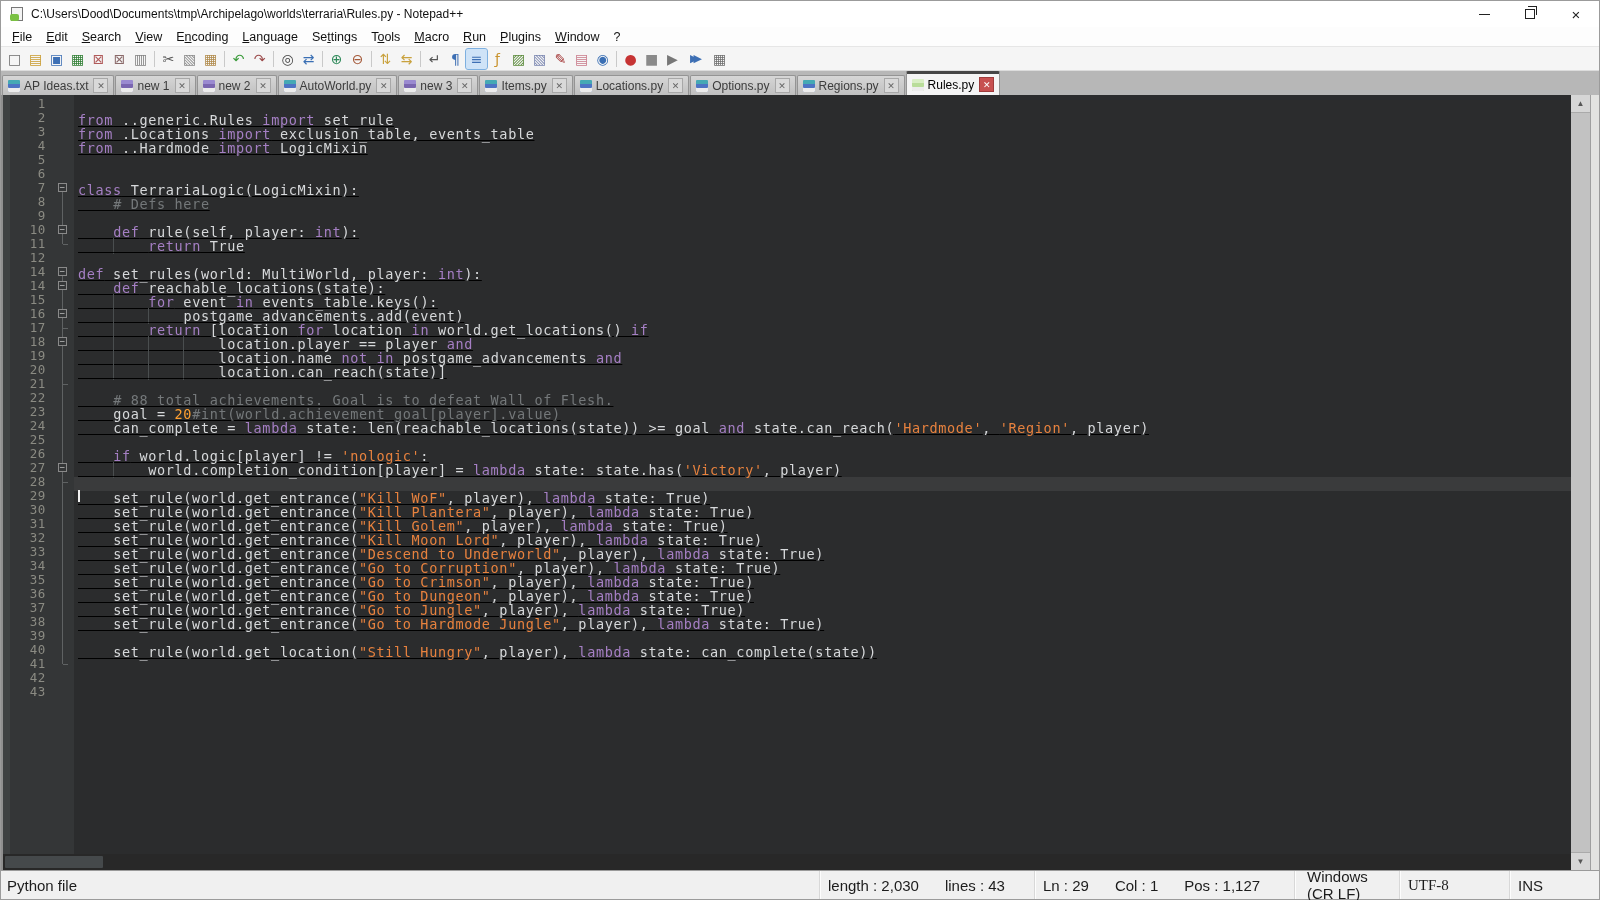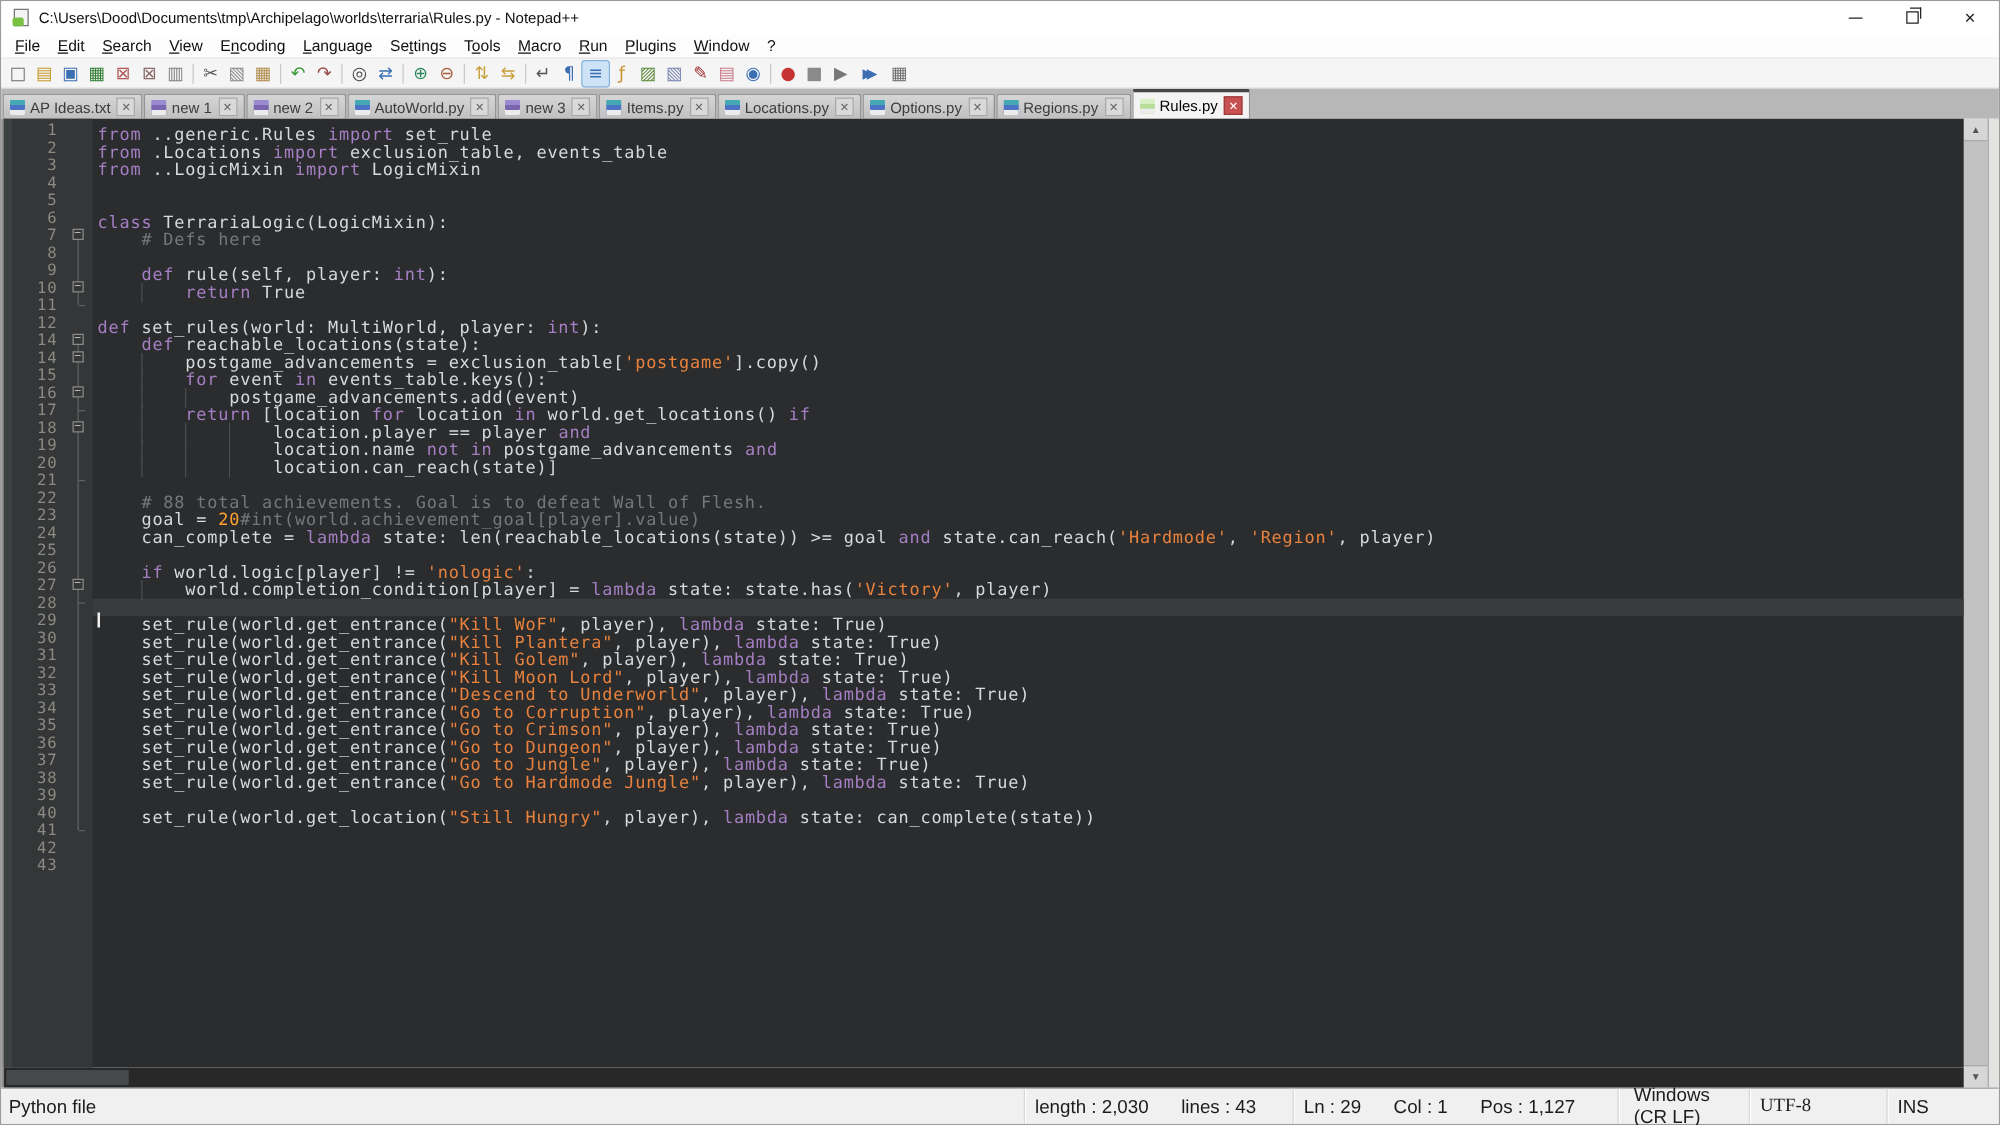--- a/index.html
+++ b/index.html
@@ -54,21 +54,21 @@
   
   .main{flex:1;display:flex;min-height:0;}
   .edge-l{width:2px;background:#8f8f8f;flex:none;}
   .editorwrap{flex:1;display:flex;flex-direction:column;min-width:0;}
   .editor{flex:1;display:flex;background:#2b2c2d;min-height:0;position:relative;
           font-family:"DejaVu Sans Mono","Liberation Mono",monospace;font-size:13.5px;letter-spacing:0.65px;}
   .bookmargin{width:7px;background:#3e4142;flex:none;}
   .nums{width:36px;background:#343637;color:#8b8b83;text-align:right;padding:2px 6px 0 0;flex:none;font-size:12.5px;}
   .nums div{height:14px;line-height:14px;}
   .foldm{width:22px;background:#343637;flex:none;position:relative;padding-top:2px;}
-  .codecol{flex:1;position:relative;padding:6px 0 0 4px;min-width:0;overflow:hidden;}
+  .codecol{flex:1;position:relative;padding:18px 0 0 4px;min-width:0;overflow:hidden;text-decoration:underline;}
   .line{height:14px;line-height:14px;white-space:pre;color:#d7d9db;}
   .line.cur{background:#3a3b3c;margin-left:-4px;padding-left:4px;}
   .tk-k{color:#a57fc4;} .tk-s{color:#e8823e;} .tk-n{color:#ffa030;}
   .tk-c{color:#74787a;} .tk-d{color:#d7d9db;}
   .ig{box-shadow:inset 1px 0 0 #4a4e4f;}
   .caret{position:absolute;width:2px;height:12px;background:#f0f0f0;}
   .fbox{position:absolute;width:9px;height:9px;border:1px solid #8a8a8a;background:#343637;
         color:#bdbdbd;font-size:9px;line-height:7px;text-align:center;left:6px;box-sizing:border-box;}
   .fguide{position:absolute;width:1px;background:#5f6263;left:10px;}
   .ftick{position:absolute;width:5px;height:1px;background:#5f6263;left:11px;}
@@ -286,32 +286,31 @@
             <div class="fbox" style="top: 130px;">−</div>
             <div class="fbox" style="top: 172px;">−</div>
             <div class="fbox" style="top: 186px;">−</div>
             <div class="fbox" style="top: 214px;">−</div>
             <div class="fbox" style="top: 242px;">−</div>
             <div class="fbox" style="top: 368px;">−</div>
           </div>
         <div class="codecol" id="codecol">
             <div class="line"><span class="tk-k">from</span><span class="tk-d"> ..generic.Rules </span><span class="tk-k">import</span><span class="tk-d"> set_rule</span></div>
             <div class="line"><span class="tk-k">from</span><span class="tk-d"> .Locations </span><span class="tk-k">import</span><span class="tk-d"> exclusion_table, events_table</span></div>
-            <div class="line"><span class="tk-k">from</span><span class="tk-d"> ..LogicMixin </span><span class="tk-k">import</span><span class="tk-d"> LogicMixin</span></div>
+            <div class="line"><span class="tk-k">from</span><span class="tk-d"> ..Hardmode </span><span class="tk-k">import</span><span class="tk-d"> LogicMixin</span></div>
             <div class="line"></div>
             <div class="line"></div>
             <div class="line"><span class="tk-k">class</span><span class="tk-d"> TerrariaLogic(LogicMixin):</span></div>
             <div class="line"><span>    </span><span class="tk-c"># Defs here</span></div>
             <div class="line"></div>
             <div class="line"><span>    </span><span class="tk-k">def</span><span class="tk-d"> rule(self, player: </span><span class="tk-k">int</span><span class="tk-d">):</span></div>
             <div class="line"><span>    </span><span class="ig">    </span><span class="tk-k">return</span><span class="tk-d"> True</span></div>
             <div class="line"></div>
             <div class="line"><span class="tk-k">def</span><span class="tk-d"> set_rules(world: MultiWorld, player: </span><span class="tk-k">int</span><span class="tk-d">):</span></div>
             <div class="line"><span>    </span><span class="tk-k">def</span><span class="tk-d"> reachable_locations(state):</span></div>
-            <div class="line"><span>    </span><span class="ig">    </span><span class="tk-d">postgame_advancements = exclusion_table[</span><span class="tk-s">'postgame'</span><span class="tk-d">].copy()</span></div>
             <div class="line"><span>    </span><span class="ig">    </span><span class="tk-k">for</span><span class="tk-d"> event </span><span class="tk-k">in</span><span class="tk-d"> events_table.keys():</span></div>
             <div class="line"><span>    </span><span class="ig">    </span><span class="ig">    </span><span class="tk-d">postgame_advancements.add(event)</span></div>
             <div class="line"><span>    </span><span class="ig">    </span><span class="tk-k">return</span><span class="tk-d"> [location </span><span class="tk-k">for</span><span class="tk-d"> location </span><span class="tk-k">in</span><span class="tk-d"> world.get_locations() </span><span class="tk-k">if</span></div>
             <div class="line"><span>    </span><span class="ig">    </span><span class="ig">    </span><span class="ig">    </span><span class="tk-d">location.player == player </span><span class="tk-k">and</span></div>
             <div class="line"><span>    </span><span class="ig">    </span><span class="ig">    </span><span class="ig">    </span><span class="tk-d">location.name </span><span class="tk-k">not</span><span class="tk-d"> </span><span class="tk-k">in</span><span class="tk-d"> postgame_advancements </span><span class="tk-k">and</span></div>
             <div class="line"><span>    </span><span class="ig">    </span><span class="ig">    </span><span class="ig">    </span><span class="tk-d">location.can_reach(state)]</span></div>
             <div class="line"></div>
             <div class="line"><span>    </span><span class="tk-c"># 88 total achievements. Goal is to defeat Wall of Flesh.</span></div>
             <div class="line"><span>    </span><span class="tk-d">goal = </span><span class="tk-n">20</span><span class="tk-c">#int(world.achievement_goal[player].value)</span></div>
             <div class="line"><span>    </span><span class="tk-d">can_complete = </span><span class="tk-k">lambda</span><span class="tk-d"> state: len(reachable_locations(state)) &gt;= goal </span><span class="tk-k">and</span><span class="tk-d"> state.can_reach(</span><span class="tk-s">'Hardmode'</span><span class="tk-d">, </span><span class="tk-s">'Region'</span><span class="tk-d">, player)</span></div>

